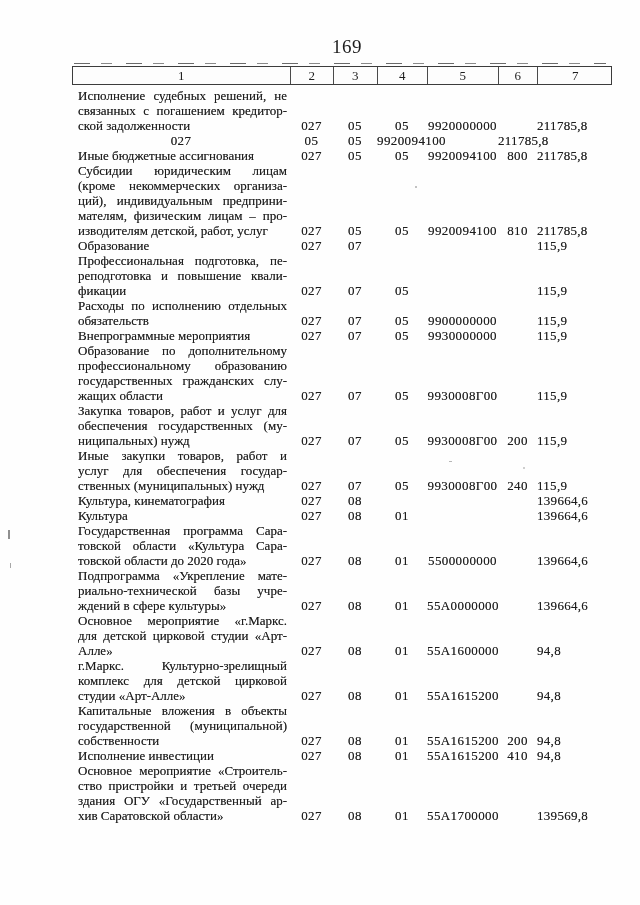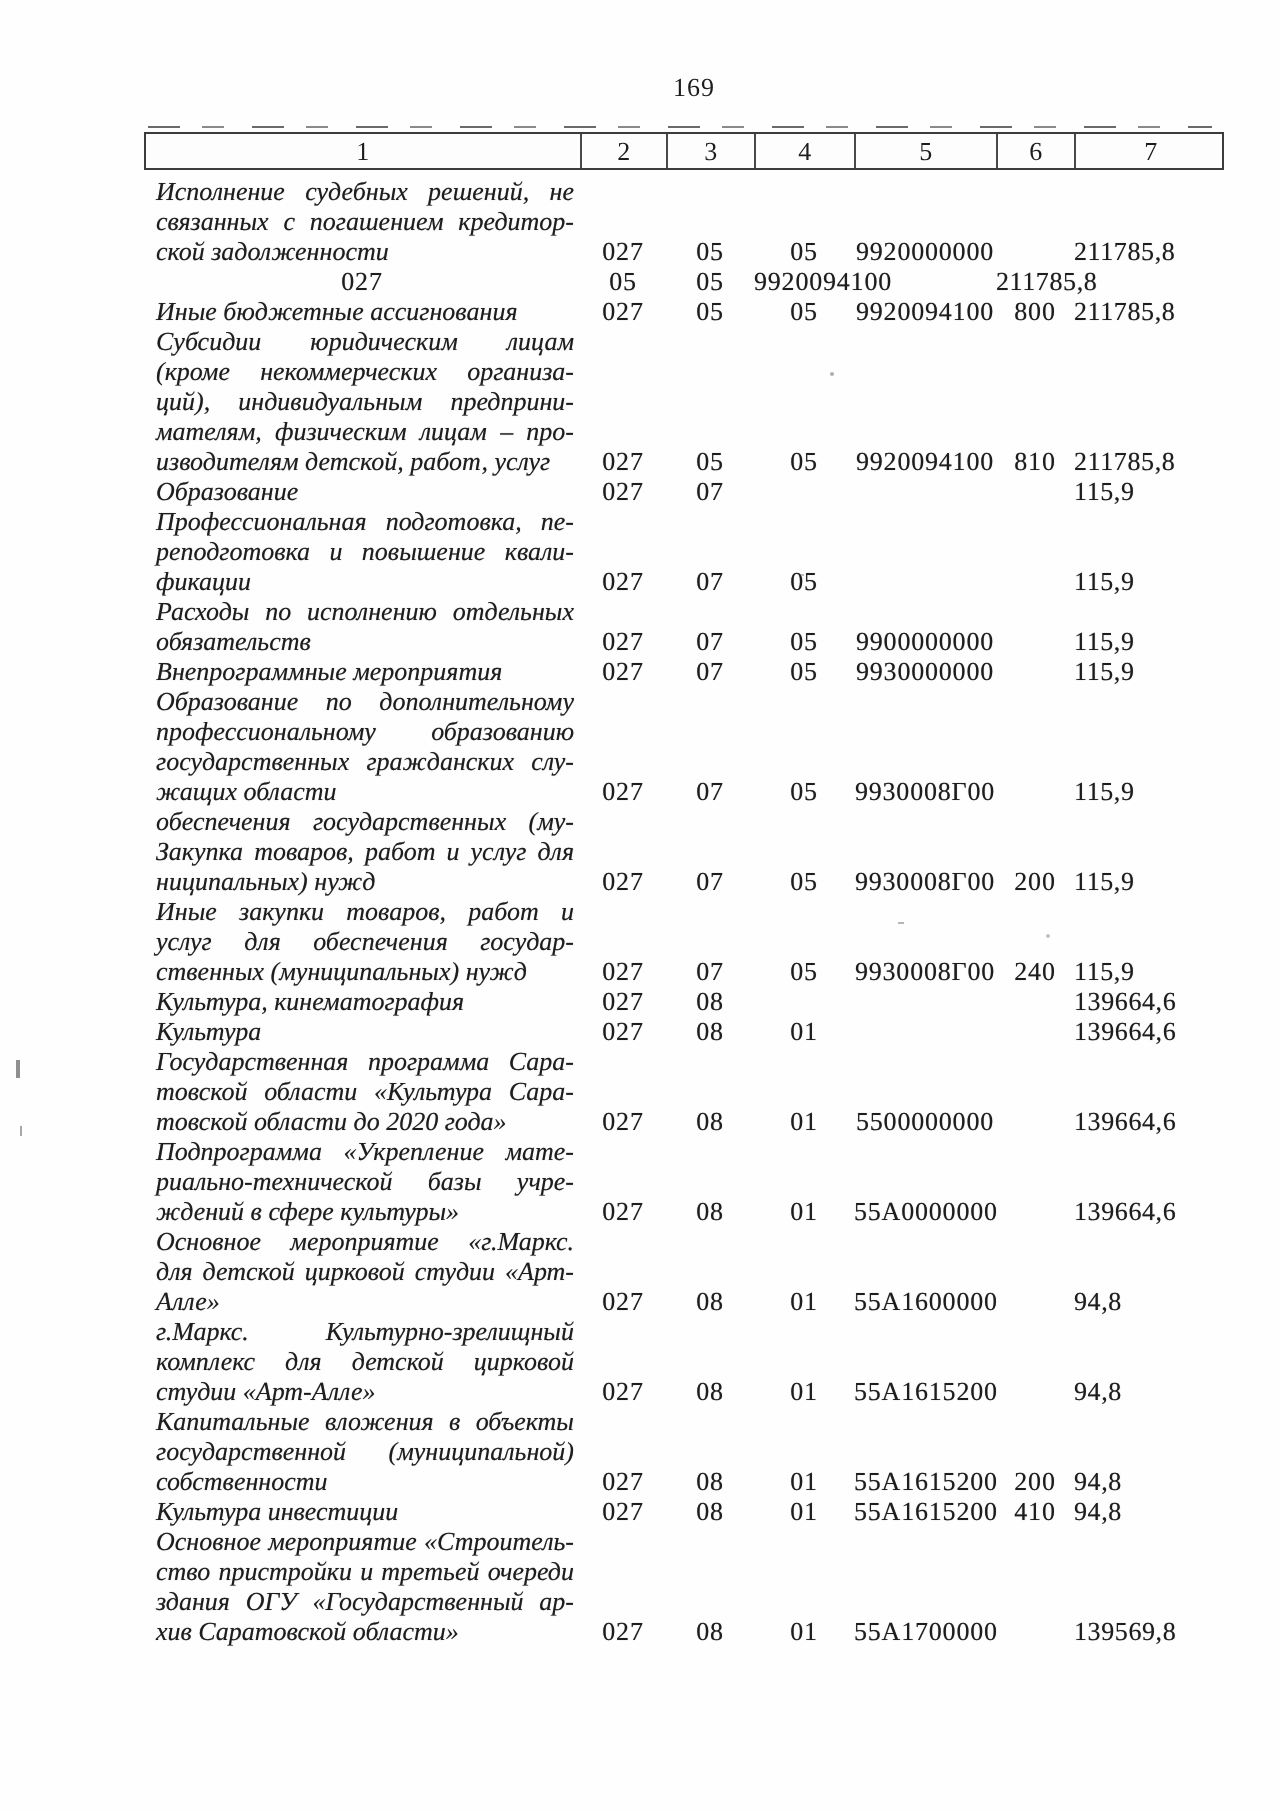--- a/index.html
+++ b/index.html
@@ -6,21 +6,21 @@
   body {
     width: 640px; height: 905px;
     background: #fefefe;
     position: relative;
     font-family: "Liberation Serif", serif;
     color: #1d1d1d;
     overflow: hidden;
   }
   .page-number {
     position: absolute; top: 36px; left: 327px; width: 40px;
-    text-align: center; font-size: 13px; letter-spacing: 0.5px;
+    text-align: center; font-size: 19px; letter-spacing: 0.5px;
   }
   .doc-table {
     position: absolute; left: 72px; top: 66px; width: 540px;
   }
   
   .scan-topline {
     position: absolute; top: -3px; left: 2px; right: 6px; height: 1px;
     background: repeating-linear-gradient(90deg, #6a6a6a 0 16px, transparent 16px 27px, #8a8a8a 27px 38px, transparent 38px 52px);
   }
   .thead {
@@ -44,21 +44,21 @@
   .row {
     display: grid;
     grid-template-columns: 218px 43px 44px 50px 71px 39px 75px;
     align-items: end;
   }
   .cell {
     font-size: 13px; line-height: 15px;
     text-shadow: 0 0 0.4px rgba(20,20,20,0.55);
   }
   .cell.name { padding-left: 6px; padding-right: 3px; box-sizing: border-box; }
-  .cell.name .line { text-align: justify; font-style: italic; }
+  .cell.name .line { text-align: justify; }
   .cell.name .line.just { text-align-last: justify; }
   .cell.c { text-align: center; letter-spacing: 0.4px; }
   .cell.r { text-align: left; padding-right: 4px; letter-spacing: 0.3px; box-sizing: border-box; }
   
   .artifact { position: absolute; background: #5f5f5f; }
   .tick-a { left: 8px;  top: 530px; width: 2px; height: 9px; opacity: .7; }
   .tick-b { left: 10px; top: 563px; width: 1px; height: 5px; opacity: .55; }
   .dot-a  { left: 415px; top: 186px; width: 2px; height: 2px; opacity: .5; border-radius: 50%; }
   .dot-b  { left: 449px; top: 461px; width: 3px; height: 1px; opacity: .45; }
   .dot-c  { left: 523px; top: 467px; width: 2px; height: 2px; opacity: .4; border-radius: 50%; }
@@ -184,22 +184,22 @@
         </div>
         <div class="cell c">027</div>
         <div class="cell c">07</div>
         <div class="cell c">05</div>
         <div class="cell c">9930008Г00</div>
         <div class="cell c"></div>
         <div class="cell r">115,9</div>
       </div>
       <div class="row">
         <div class="cell name">
+          <div class="line just">Закупка товаров, работ и услуг для</div>
           <div class="line just">обеспечения государственных (му-</div>
-          <div class="line just">Закупка товаров, работ и услуг для</div>
           <div class="line">ниципальных) нужд</div>
         </div>
         <div class="cell c">027</div>
         <div class="cell c">07</div>
         <div class="cell c">05</div>
         <div class="cell c">9930008Г00</div>
         <div class="cell c">200</div>
         <div class="cell r">115,9</div>
       </div>
       <div class="row">
@@ -297,21 +297,21 @@
         </div>
         <div class="cell c">027</div>
         <div class="cell c">08</div>
         <div class="cell c">01</div>
         <div class="cell c">55А1615200</div>
         <div class="cell c">200</div>
         <div class="cell r">94,8</div>
       </div>
       <div class="row">
         <div class="cell name">
-          <div class="line">Культура инвестиции</div>
+          <div class="line">Исполнение инвестиции</div>
         </div>
         <div class="cell c">027</div>
         <div class="cell c">08</div>
         <div class="cell c">01</div>
         <div class="cell c">55А1615200</div>
         <div class="cell c">410</div>
         <div class="cell r">94,8</div>
       </div>
       <div class="row">
         <div class="cell name">

